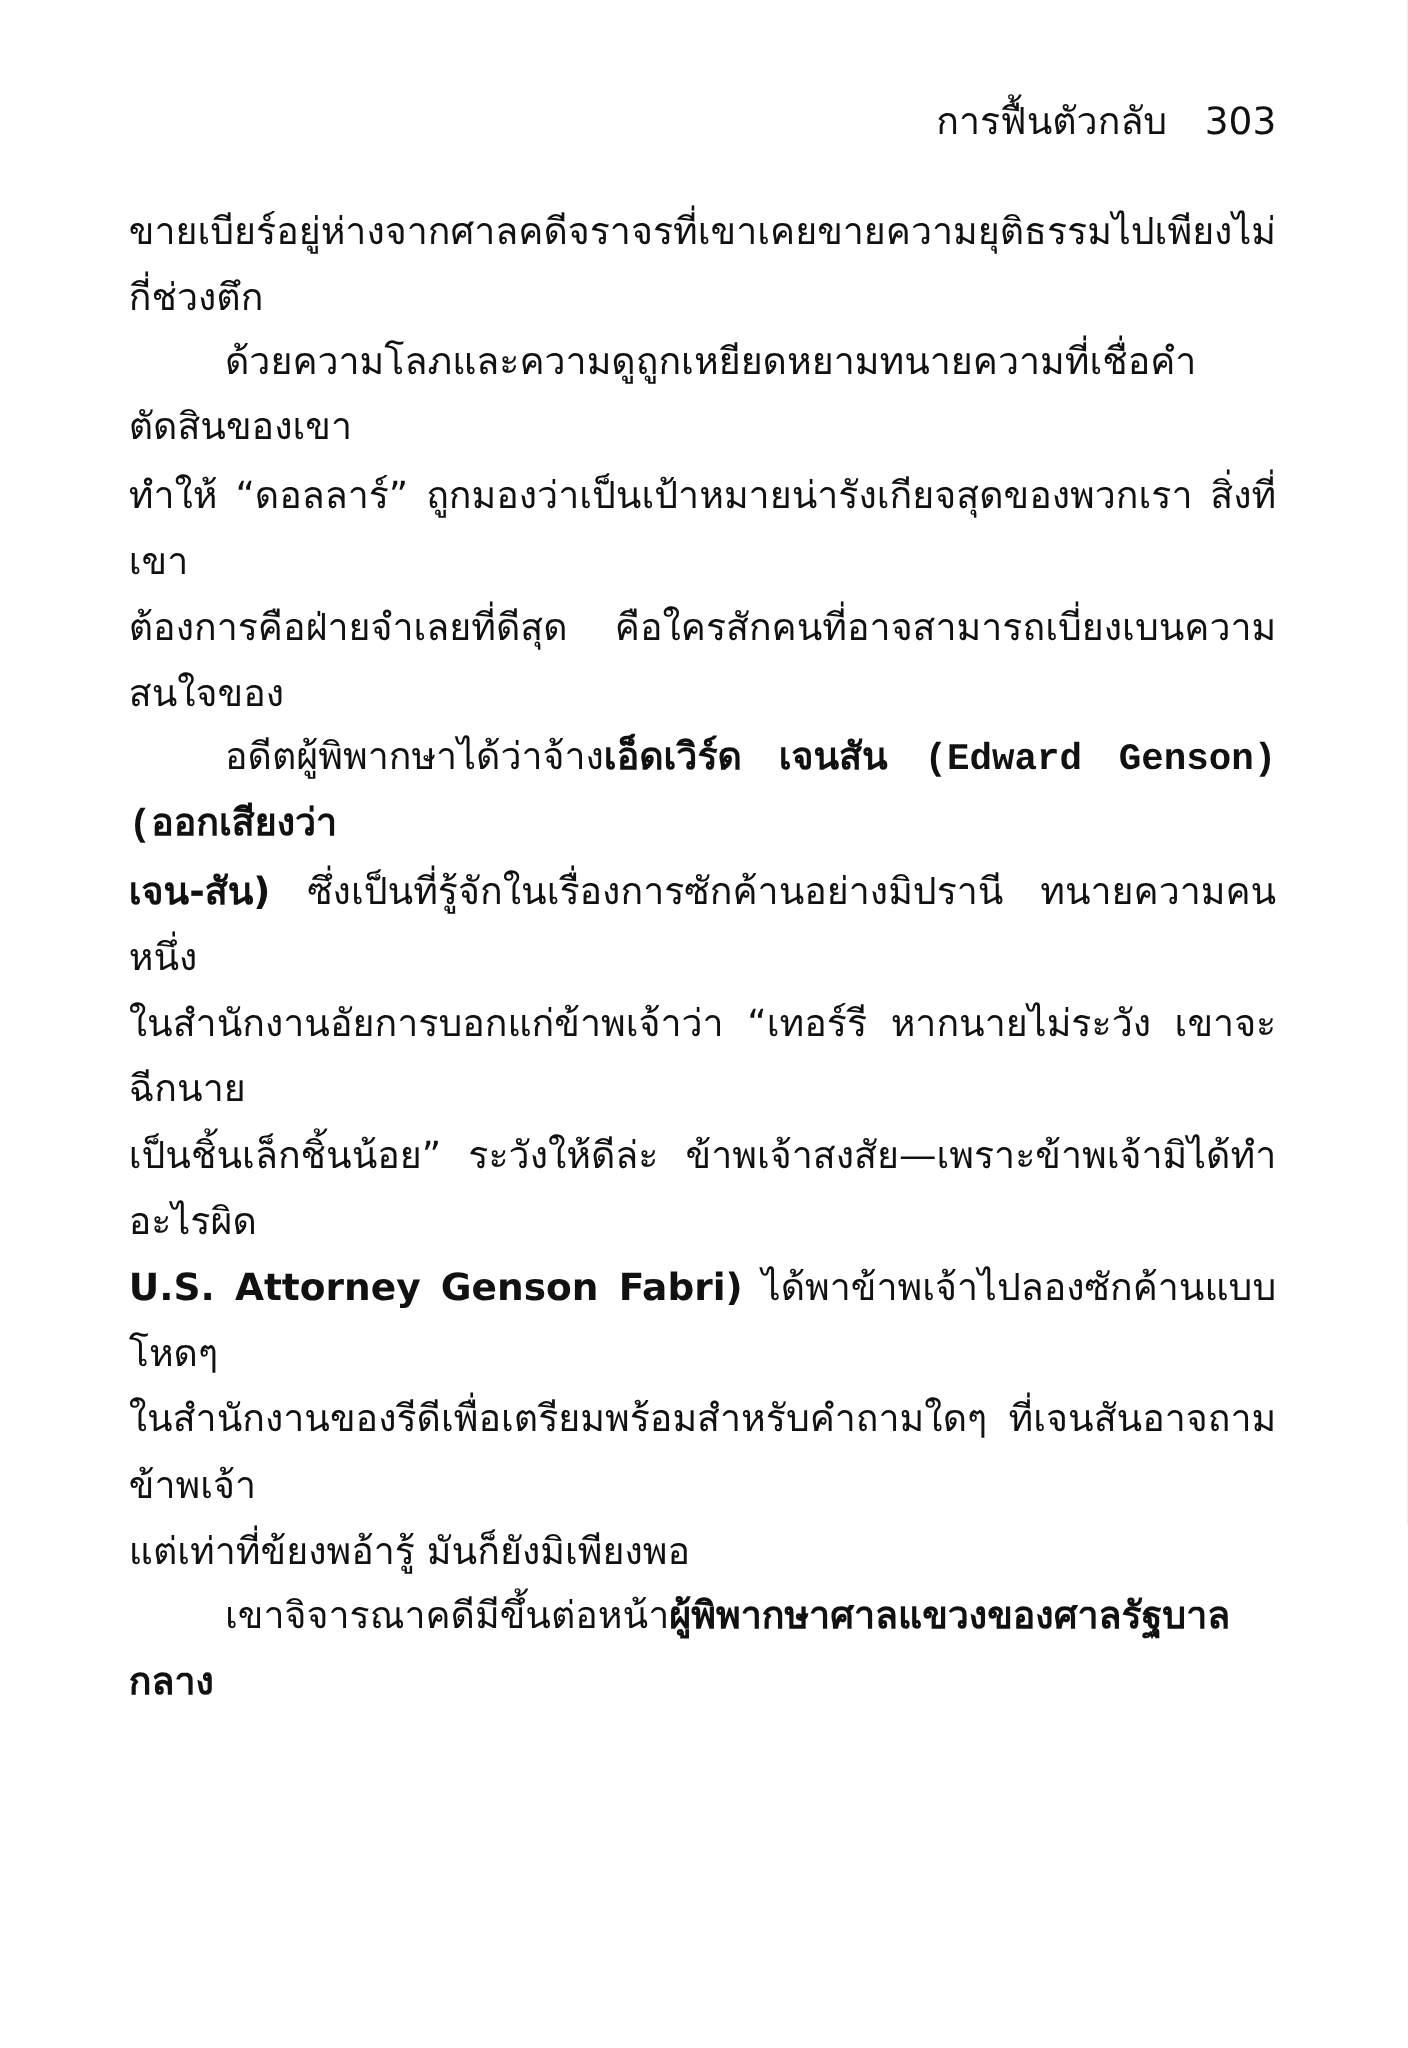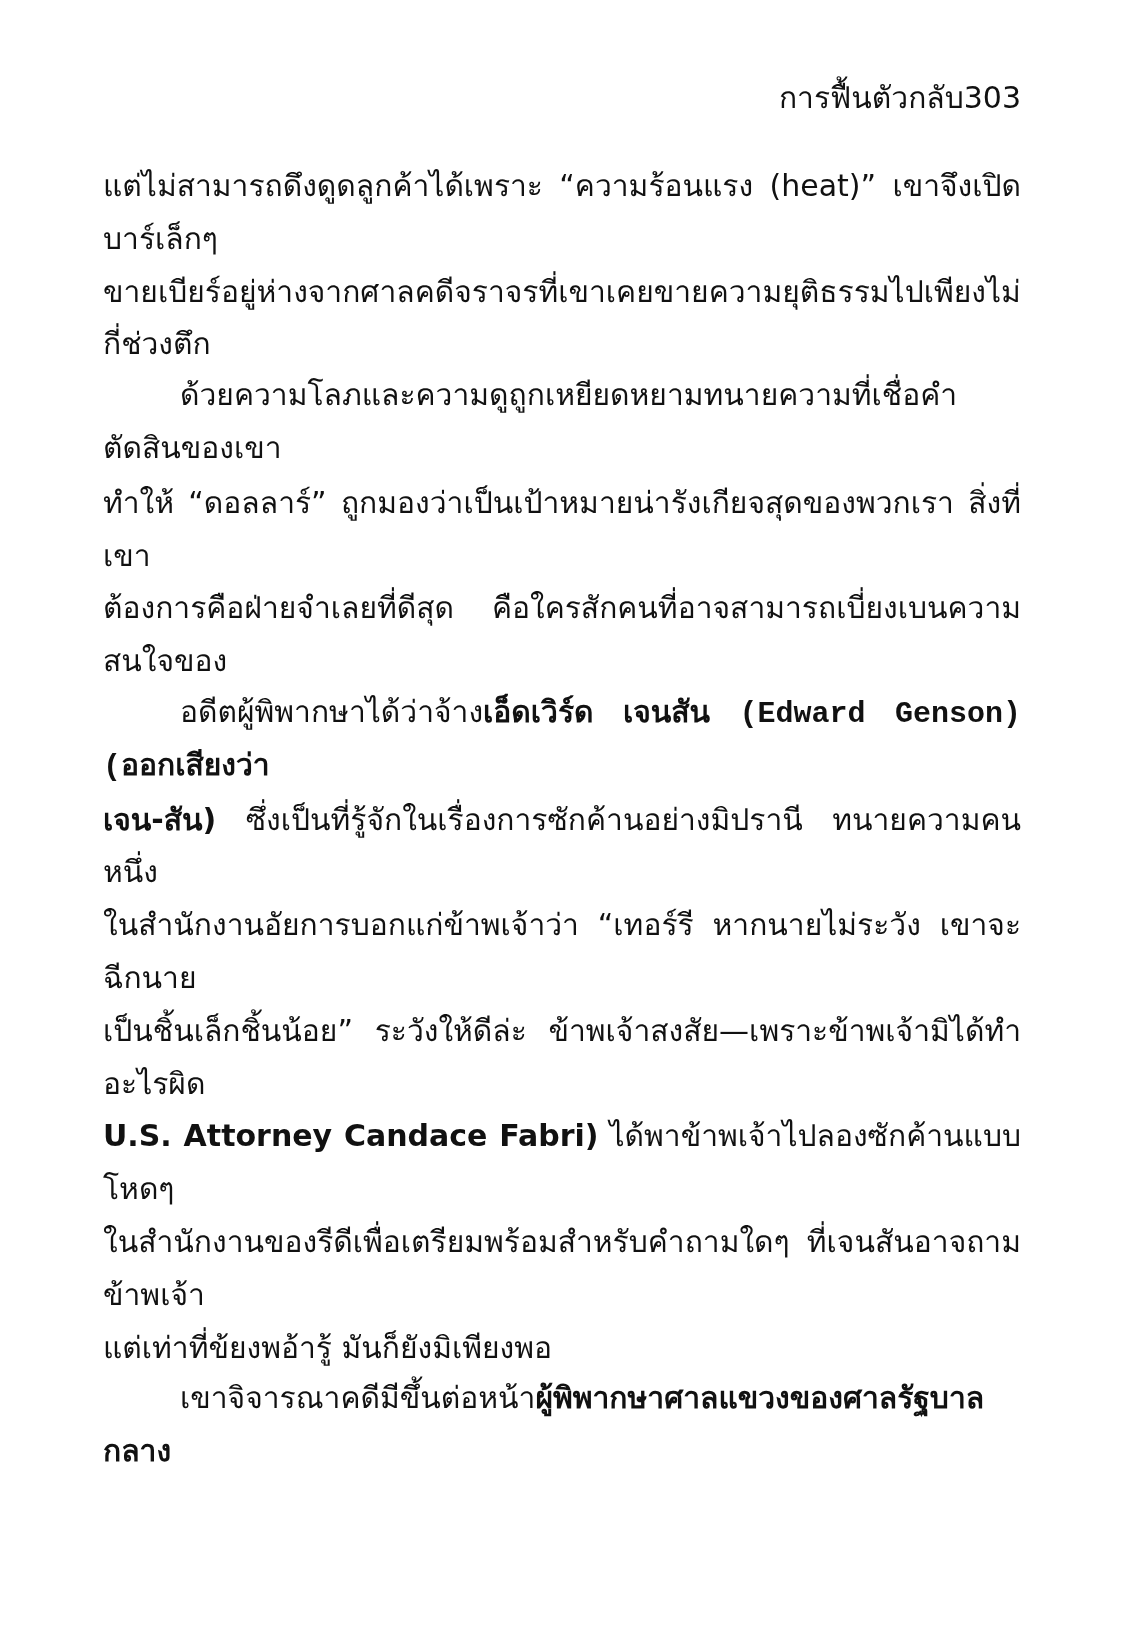--- a/index.html
+++ b/index.html
@@ -11,20 +11,21 @@
     color:#111111;
     font-family:"DejaVu Sans","Liberation Sans",sans-serif;
     overflow:hidden;
   }
   .running-head {
     position:absolute;
     top:80px; right:105px;
     font-size:30px;
     line-height:36px;
     display:flex;
+    gap:30px;
     white-space:nowrap;
   }
   .body-text {
     position:absolute;
     top:160px; left:103px;
     width:918px;
     font-size:30px;
     line-height:52.8px;
   }
   .line { text-align:left; }
@@ -36,28 +37,27 @@
 <body>
 
 <div class="page">
 
   <div class="running-head">
     <span>การฟื้นตัวกลับ</span>
     <span>303</span>
   </div>
 
   <div class="body-text" id="body-text">
-      <div class="line j"><span>แต่ไม่สามารถดึงดูดลูกค้าได้เพราะ “ความร้อนแรง (heat)” เขาจึงเปิดบาร์เล็กๆ</span></div>
       <div class="line j"><span>ขายเบียร์อยู่ห่างจากศาลคดีจราจรที่เขาเคยขายความยุติธรรมไปเพียงไม่กี่ช่วงตึก</span></div>
       <div class="line j i"><span>ด้วยความโลภและความดูถูกเหยียดหยามทนายความที่เชื่อคำตัดสินของเขา</span></div>
       <div class="line j"><span>ทำให้ “ดอลลาร์” ถูกมองว่าเป็นเป้าหมายน่ารังเกียจสุดของพวกเรา สิ่งที่เขา</span></div>
       <div class="line j"><span>ต้องการคือฝ่ายจำเลยที่ดีสุด คือใครสักคนที่อาจสามารถเบี่ยงเบนความสนใจของ</span></div>
       <div class="line j i"><span>อดีตผู้พิพากษาได้ว่าจ้าง</span><span class="b">เอ็ดเวิร์ด เจนสัน (Edward Genson) (ออกเสียงว่า</span></div>
       <div class="line j"><span class="b">เจน-สัน)</span><span> ซึ่งเป็นที่รู้จักในเรื่องการซักค้านอย่างมิปรานี ทนายความคนหนึ่ง</span></div>
       <div class="line j"><span>ในสำนักงานอัยการบอกแก่ข้าพเจ้าว่า “เทอร์รี หากนายไม่ระวัง เขาจะฉีกนาย</span></div>
       <div class="line j"><span>เป็นชิ้นเล็กชิ้นน้อย” ระวังให้ดีล่ะ ข้าพเจ้าสงสัย—เพราะข้าพเจ้ามิได้ทำอะไรผิด</span></div>
-      <div class="line j"><span class="b">U.S. Attorney Candace Fabri)</span><span> ได้พาข้าพเจ้าไปลองซักค้านแบบโหดๆ</span></div>
+      <div class="line j"><span class="b">U.S. Attorney Genson Fabri)</span><span> ได้พาข้าพเจ้าไปลองซักค้านแบบโหดๆ</span></div>
       <div class="line j"><span>ในสำนักงานของรีดีเพื่อเตรียมพร้อมสำหรับคำถามใดๆ ที่เจนสันอาจถามข้าพเจ้า</span></div>
       <div class="line"><span>แต่เท่าที่ข้ยงพอ้ารู้ มันก็ยังมิเพียงพอ</span></div>
       <div class="line j i"><span>เขาจิจารณาคดีมีขึ้นต่อหน้า</span><span class="b">ผู้พิพากษาศาลแขวงของศาลรัฐบาลกลาง</span></div>
     </div>
 
 </div>
 
 </body></html>

